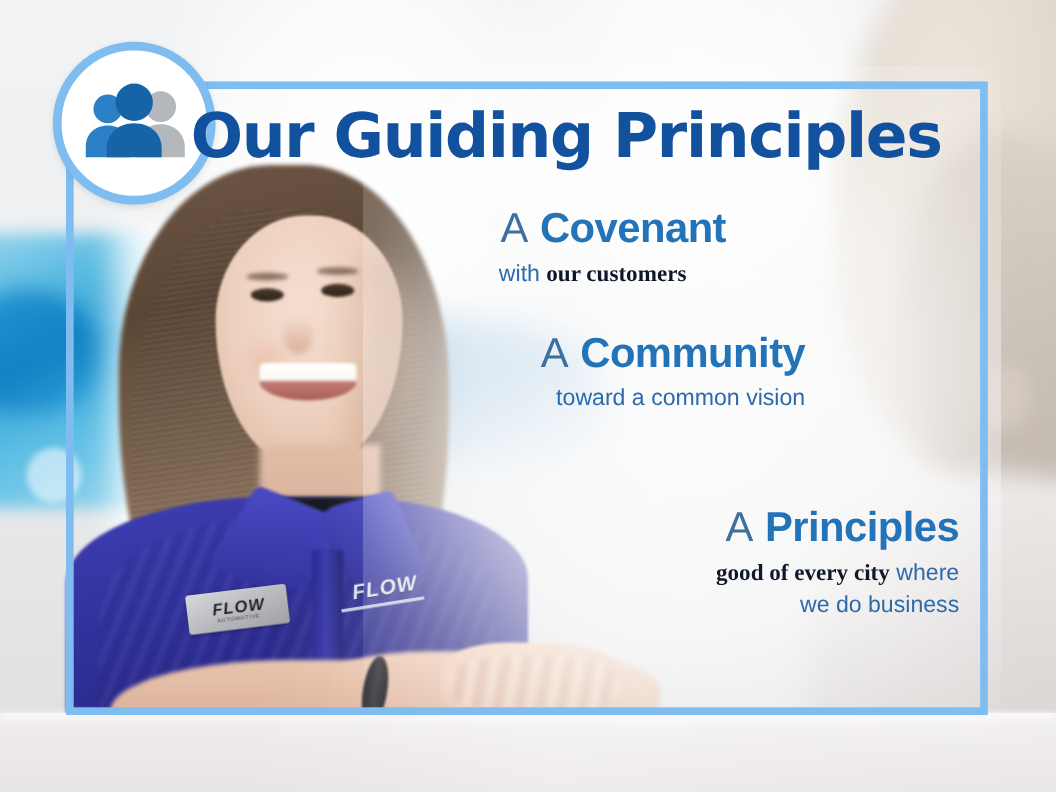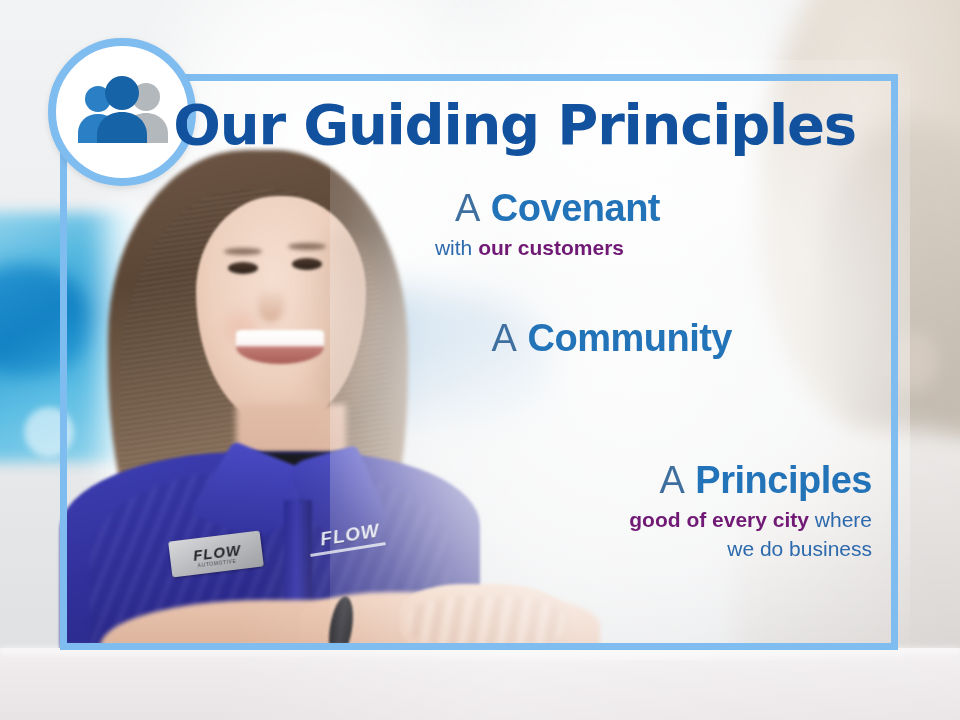--- a/index.html
+++ b/index.html
@@ -360,27 +360,27 @@
   .p-head .art { font-weight:300; color:#3f6f9e; }
   .p-head .word { font-weight:bold; color:#2273b8; letter-spacing:-0.5px; }
 
   .p-sub {
     font-family:"Liberation Sans",sans-serif;
     font-size:21px;
     line-height:1.38;
     color:#2c6aad;
     margin-top:6px;
   }
-  .p-sub b { font-weight:bold; color:#701a75; }
+  .p-sub b { font-weight:bold; color:#0f172a;font-family:Liberation Serif, serif; }
 
   .a-covenant   { left:0; right:300px; top:188px; text-align:right; }
   .a-covenant .p-sub { padding-right:36px; }
   .a-covenant .p-head { padding-right:0px; }
 
-  .a-community  { left:0; right:228px; top:318px; text-align:right; }
+  .a-community  { left:0; right:228px; top:302px; text-align:right; }
   .a-commitment { left:0; right:88px;  top:460px; text-align:right; }
 
   .line { display:block; }
 </style>
 </head>
 <body>
 
 <div id="stage">
 
   <div class="photo">
@@ -471,20 +471,21 @@
         </span>
       </div>
     </div>
 
     <div class="principle a-community">
       <div class="p-head">
         <span class="art">A</span>
         <span class="word">Community</span>
       </div>
       <div class="p-sub">
+        <span class="line">toward a common vision</span>
       </div>
     </div>
 
     <div class="principle a-commitment">
       <div class="p-head">
         <span class="art">A</span>
         <span class="word">Principles</span>
       </div>
       <div class="p-sub">
         <span class="line">

